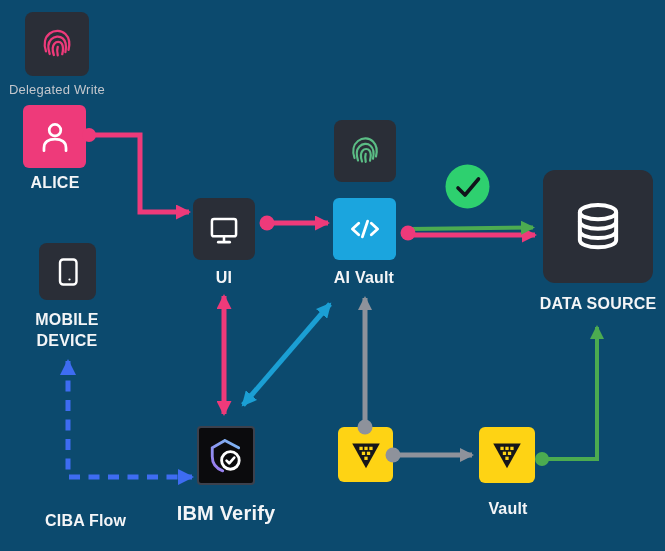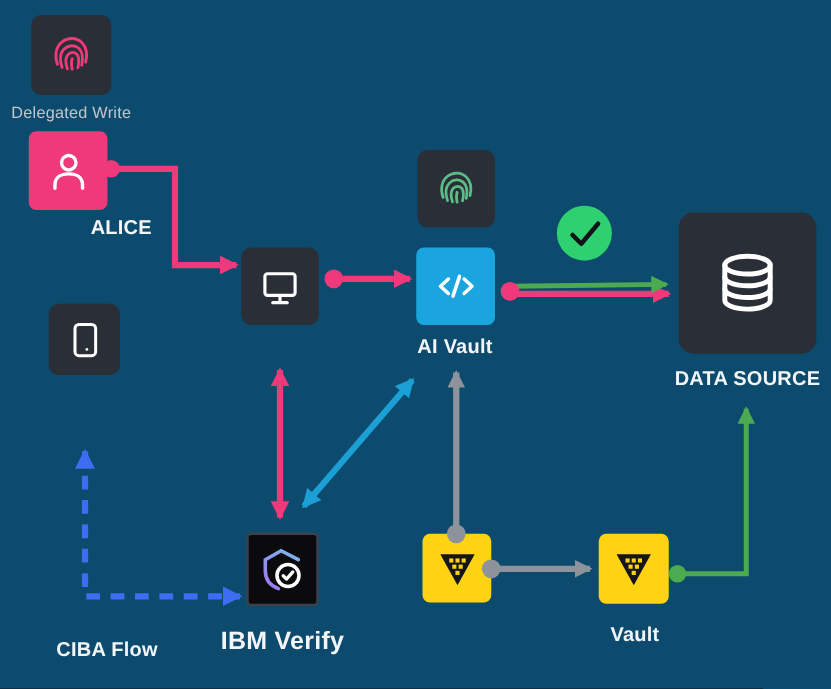--- a/index.html
+++ b/index.html
@@ -36,29 +36,30 @@
     </svg>
   </div>
   <div class="lbl sub" style="left:2px;top:82px;width:110px;">Delegated Write</div>
 
   <div class="iconbox" style="left:23px;top:105px;width:63px;height:63px;background:#ee3a7a;border-radius:6px;">
     <svg class="icon" width="42" height="42" viewBox="0 0 40 40" fill="none" stroke="#ffffff" stroke-width="2.6" stroke-linecap="round">
       <circle cx="20" cy="13.5" r="5.5"></circle>
       <path d="M9.5,33 v-2.5 c0,-6 4.7,-8.5 10.5,-8.5 s10.5,2.5 10.5,8.5 V33"></path>
     </svg>
   </div>
-  <div class="lbl" style="left:0px;top:173px;width:110px;font-size:16px;padding-left:42px;">ALICE</div>
+  <div class="lbl" style="left:0px;top:173px;width:110px;font-size:16px;">ALICE</div>
 
   <div class="iconbox dark" style="left:193px;top:198px;width:62px;height:62px;">
     <svg class="icon" width="42" height="42" viewBox="0 0 40 40" fill="none" stroke="#ffffff" stroke-width="2.4" stroke-linecap="round">
       <rect x="8.5" y="10.5" width="23" height="16.5" rx="2"></rect>
       <path d="M20,27 v5"></path>
       <path d="M14.5,32.5 h11"></path>
     </svg>
   </div>
+  <div class="lbl" style="left:179px;top:268px;width:90px;font-size:16px;">UI</div>
 
   <div class="iconbox" style="left:333px;top:198px;width:63px;height:62px;background:#1ba5de;border-radius:6px;">
     <svg class="icon" width="42" height="42" viewBox="0 0 40 40" fill="none" stroke="#ffffff" stroke-width="2.7" stroke-linecap="round" stroke-linejoin="round">
       <path d="M14,14.5 L8,20 L14,25.5"></path>
       <path d="M26,14.5 L32,20 L26,25.5"></path>
       <path d="M22.5,12.5 L17.5,27.5"></path>
     </svg>
   </div>
   <div class="lbl" style="left:314px;top:268px;width:100px;font-size:16px;">AI Vault</div>
 
@@ -87,20 +88,21 @@
     </svg>
   </div>
   <div class="lbl" style="left:528px;top:294px;width:140px;font-size:16px;">DATA SOURCE</div>
 
   <div class="iconbox dark" style="left:39px;top:243px;width:57px;height:57px;">
     <svg class="icon" width="40" height="40" viewBox="0 0 40 40" fill="none" stroke="#ffffff" stroke-width="2.4" stroke-linecap="round">
       <rect x="12" y="7.5" width="16.5" height="25" rx="3.2"></rect>
       <circle cx="21.5" cy="27.5" r="1.1" fill="#ffffff" stroke="none"></circle>
     </svg>
   </div>
+  <div class="lbl" style="left:22px;top:310px;width:90px;font-size:16px;">MOBILE DEVICE</div>
 
   <div class="iconbox" style="left:197px;top:426px;width:58px;height:59px;background:#0b0b0d;border:2px solid #3c414d;border-radius:4px;">
     <svg class="icon" width="44" height="44" viewBox="0 0 40 40" fill="none">
       <defs>
         <linearGradient id="shieldgrad" x1="30" y1="8" x2="10" y2="32" gradientUnits="userSpaceOnUse">
           <stop offset="0" stop-color="#7db6f2"></stop>
           <stop offset="1" stop-color="#9b7bf0"></stop>
         </linearGradient>
       </defs>
       <path d="M19,6 L31.5,12.5 M19,6 L7.5,12.5 V20.5 C7.5,28 11.5,31.5 17,33.5" stroke="url(#shieldgrad)" stroke-width="2.6" stroke-linecap="round"></path>

